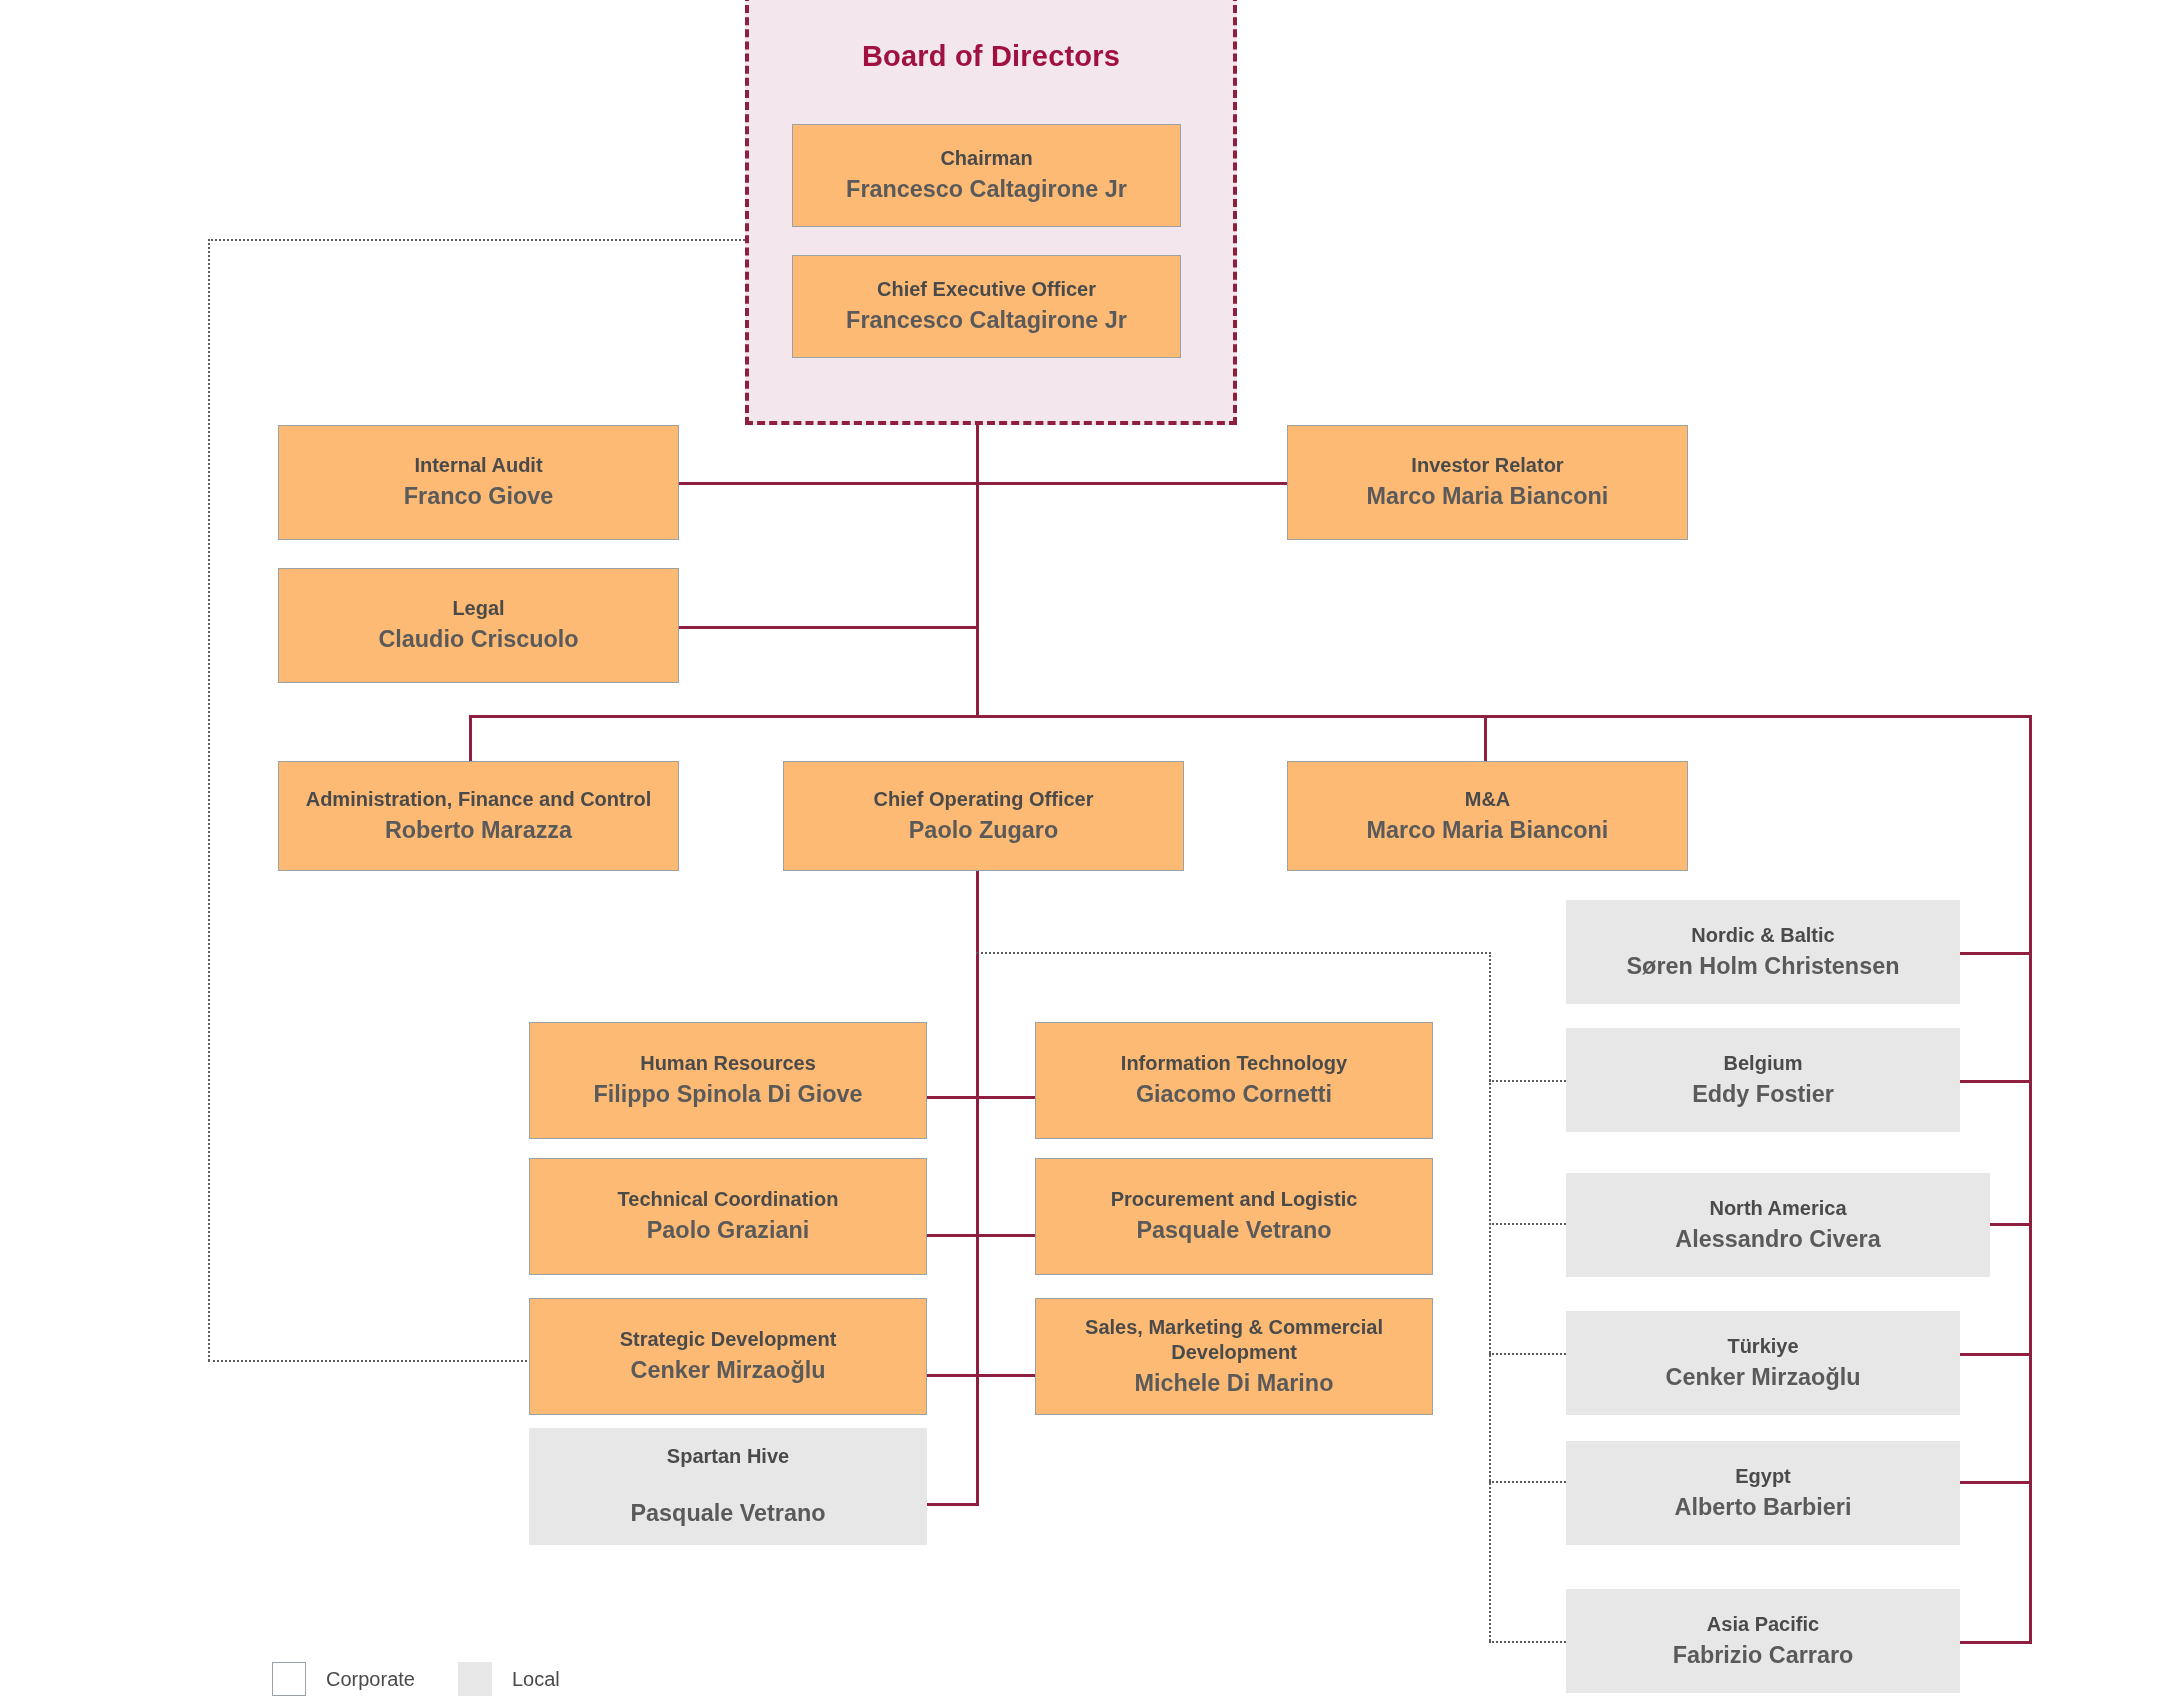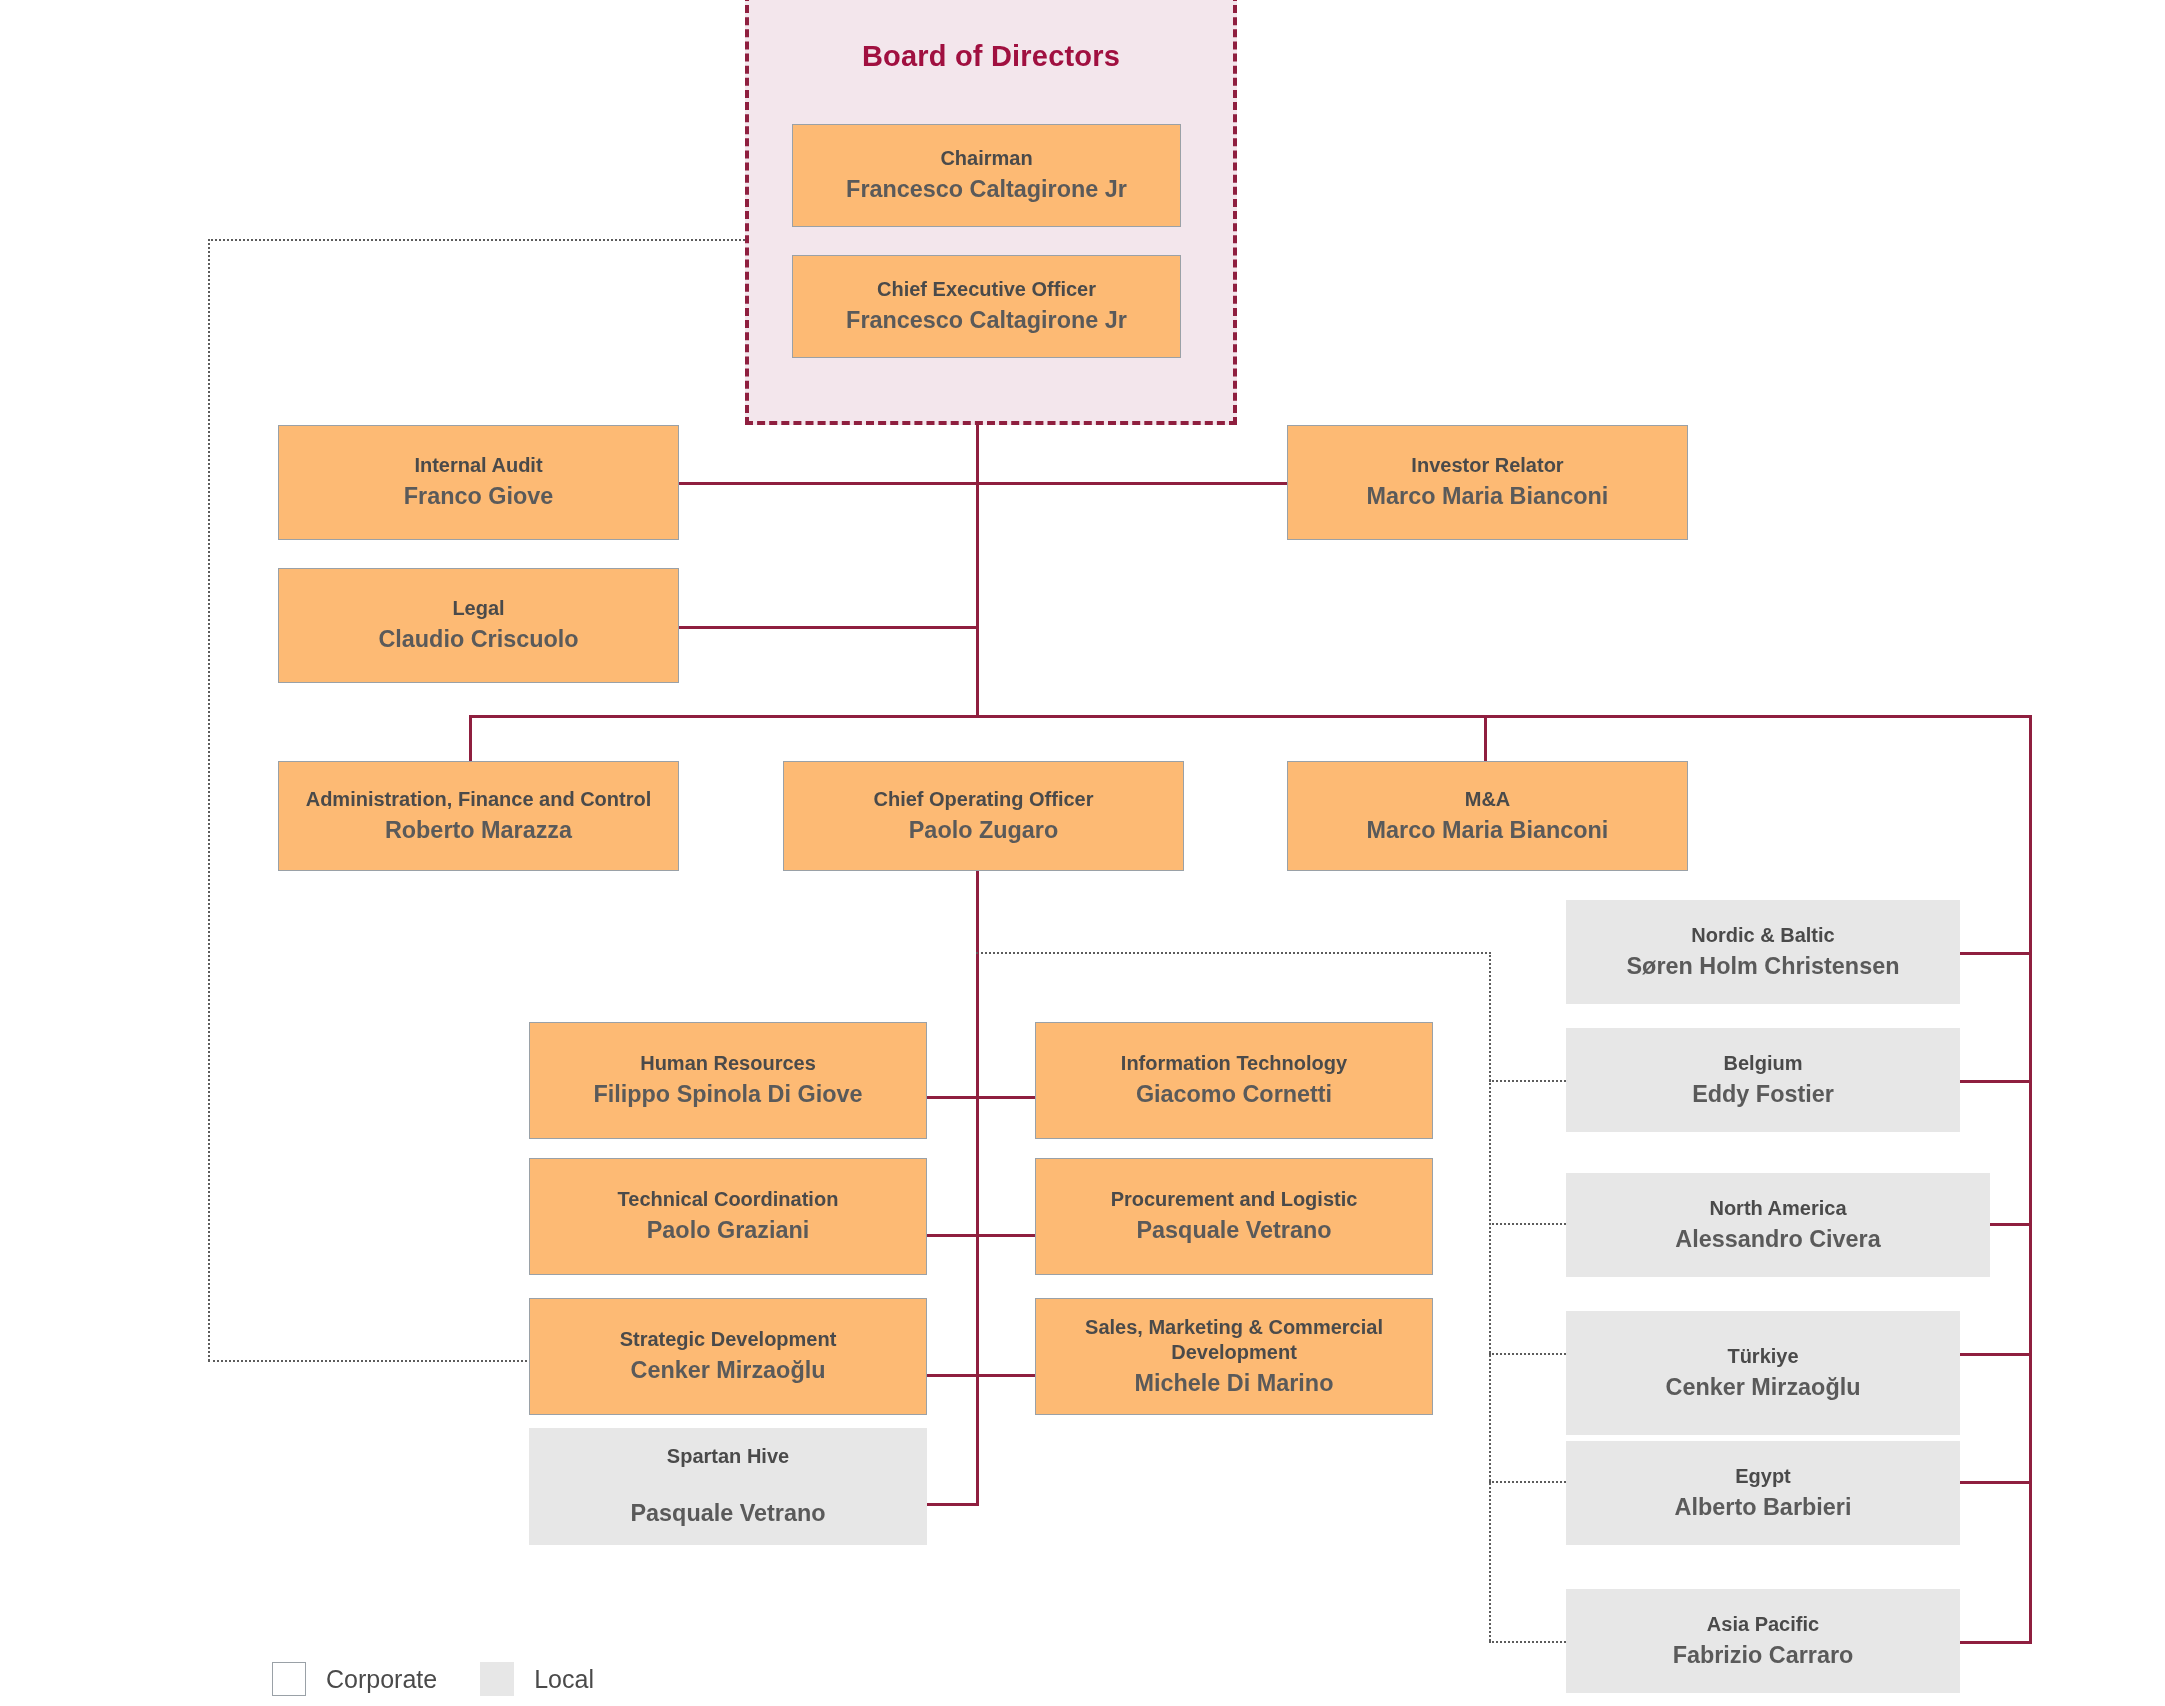--- a/index.html
+++ b/index.html
@@ -26,21 +26,21 @@
   .lnv{width:2.7px;}
   .lnh{height:2.7px;}
   .dotv{position:absolute;width:0;border-left:2.7px dotted #5c5c5c;}
   .doth{position:absolute;height:0;border-top:2.7px dotted #5c5c5c;}
 
   
   #legend{position:absolute;left:232px;top:1662px;display:flex;align-items:center;gap:0;}
   .lg-sw{width:34px;height:34px;box-sizing:border-box;}
   .lg-sw.corp{background:#fff;border:1.8px solid #9aa1a7;}
   .lg-sw.local{background:#e7e7e7;border:none;}
-  .lg-tx{font-size:25px;color:#4a4a4a;margin:0 43px 0 20px;}
+  .lg-tx{font-size:20px;color:#4a4a4a;margin:0 43px 0 20px;}
 </style>
 </head>
 <body>
 
 <div id="stage">
 
   <div class="ln lnv" style="left:936px;top:423px;height:293px;"></div>
 
   <div class="ln lnh" style="left:630px;top:482px;width:308px;"></div>
 
@@ -170,21 +170,21 @@
   <div class="node local" style="left:1526px;top:1028px;width:394px;height:104px;">
     <div class="role">Belgium</div>
     <div class="person">Eddy Fostier</div>
   </div>
 
   <div class="node local" style="left:1526px;top:1173px;width:424px;height:104px;">
     <div class="role">North America</div>
     <div class="person">Alessandro Civera</div>
   </div>
 
-  <div class="node local" style="left:1526px;top:1311px;width:394px;height:124px;">
+  <div class="node local" style="left:1526px;top:1311px;width:394px;height:104px;">
     <div class="role">Türkiye</div>
     <div class="person">Cenker Mirzaoğlu</div>
   </div>
 
   <div class="node local" style="left:1526px;top:1441px;width:394px;height:104px;">
     <div class="role">Egypt</div>
     <div class="person">Alberto Barbieri</div>
   </div>
 
   <div class="node local" style="left:1526px;top:1589px;width:394px;height:104px;">

